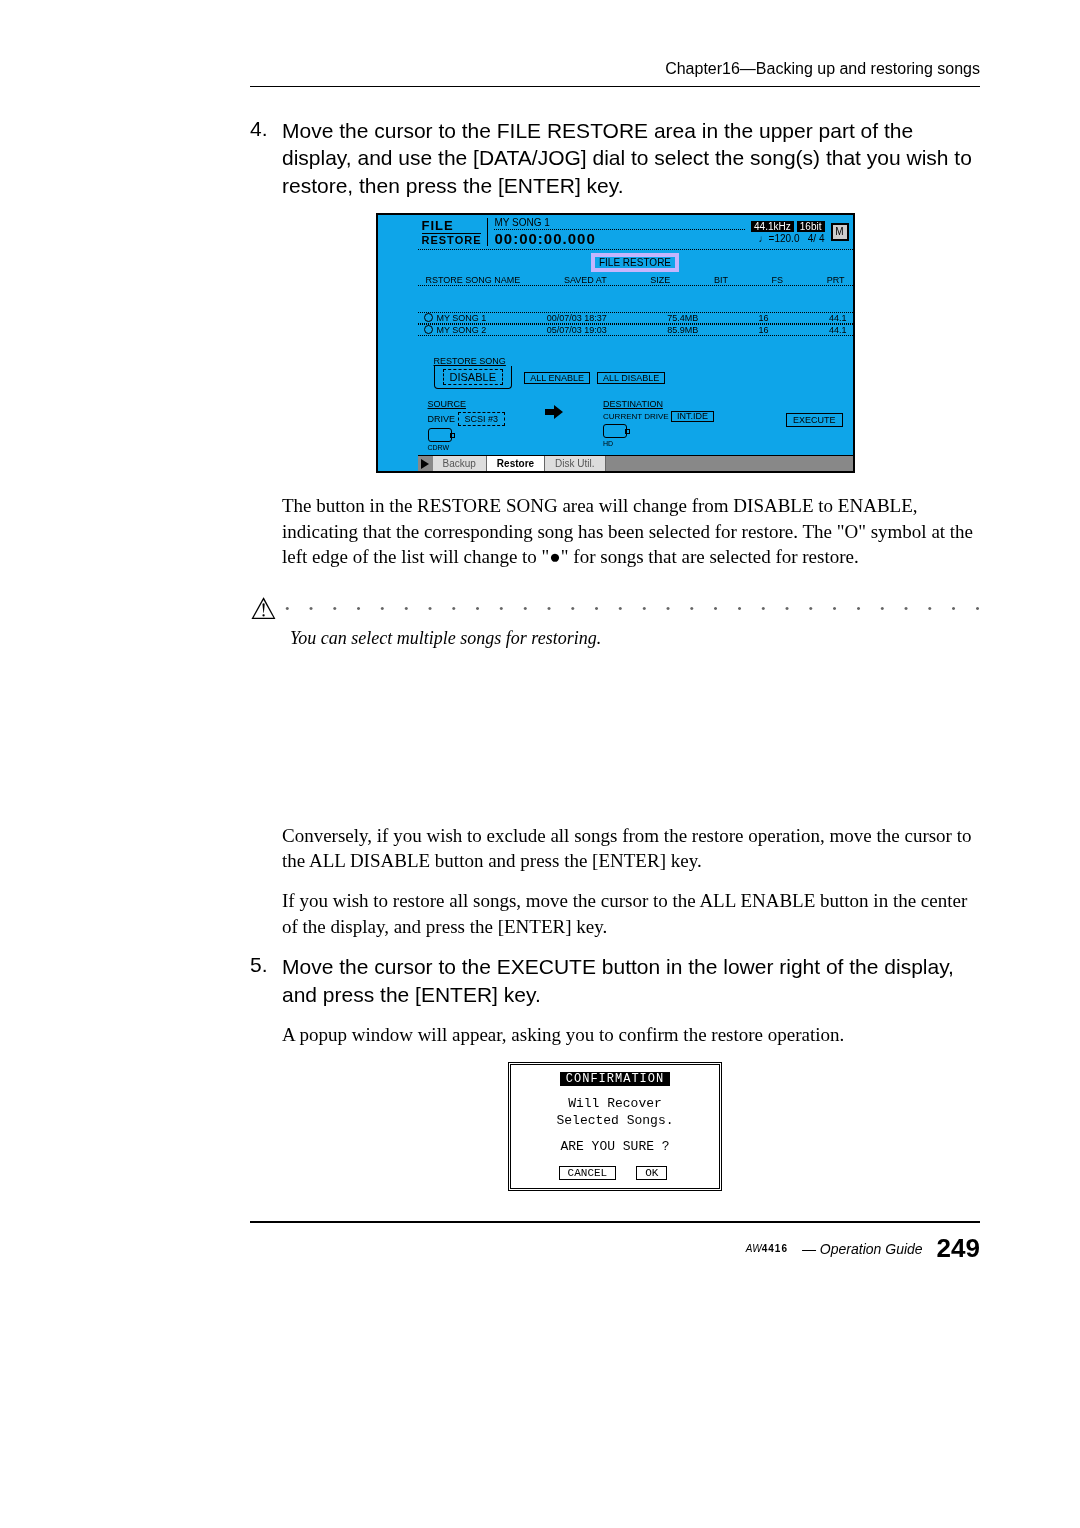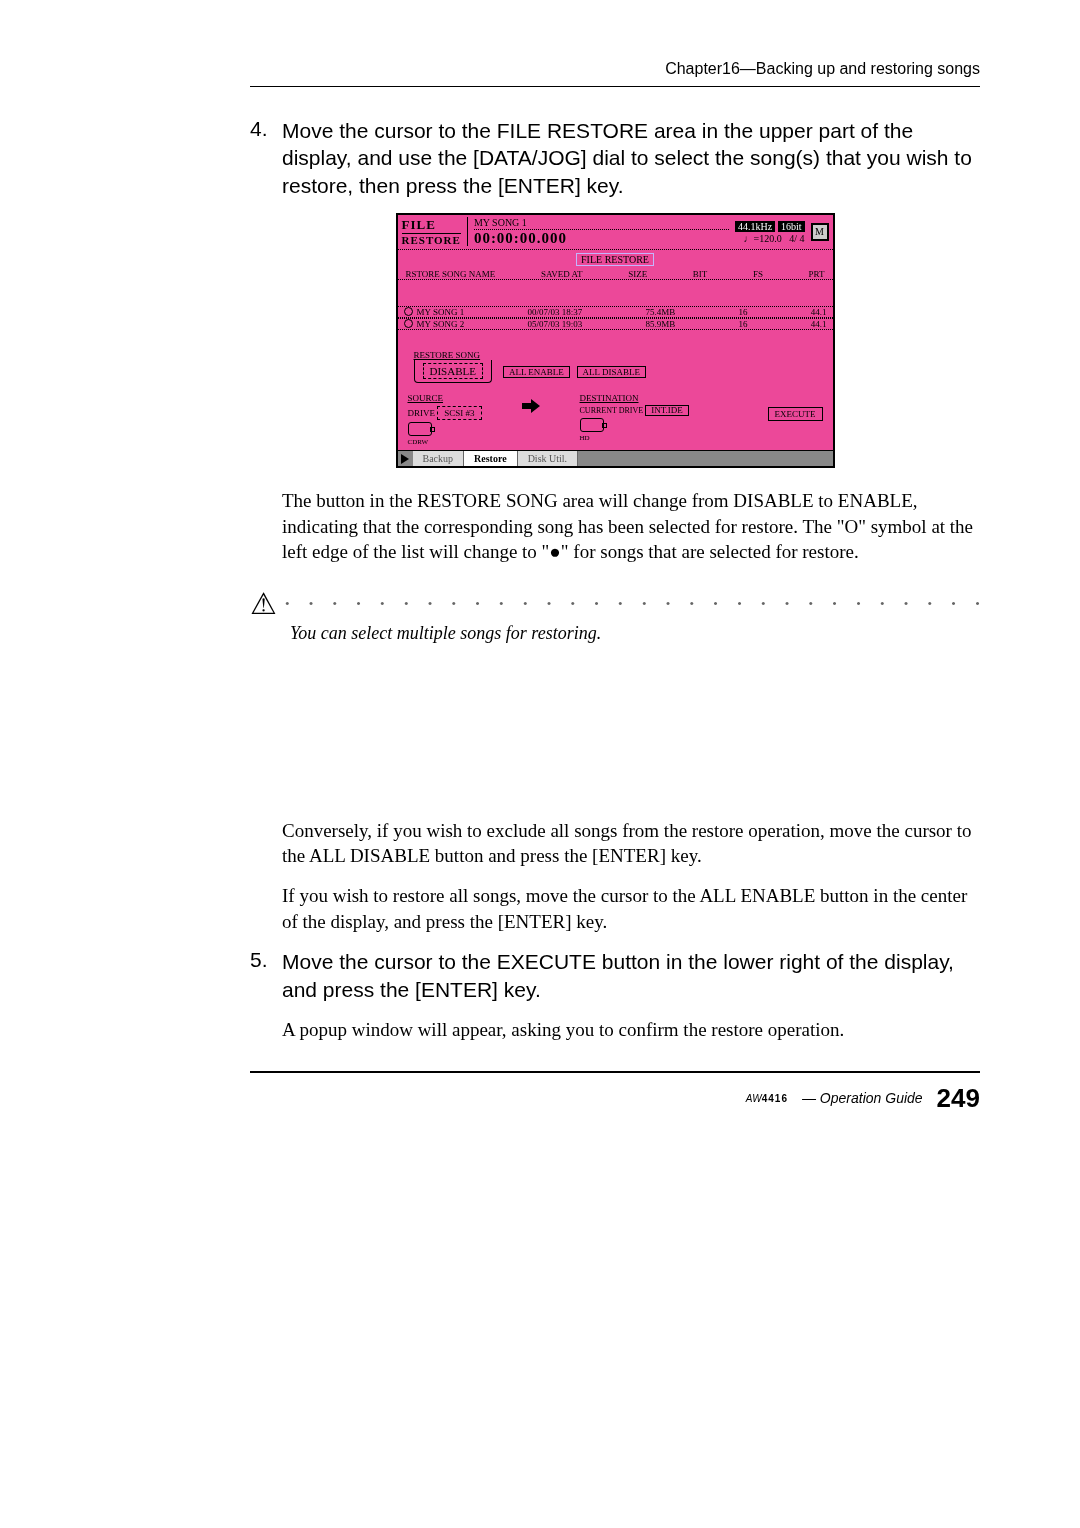--- a/index.html
+++ b/index.html
@@ -71,41 +71,42 @@
   }
   .figure {
     display: block;
     margin: 14px auto 20px auto;
   }
 
   
   .lcd1 {
     width: 435px;
     border: 2px solid #000;
-    font-family: Liberation Serif, serif;
+    font-family: Liberation Sans, sans-serif;
     font-size: 11px;
-    background: #ec4899;
+    background: #0ea5e9;
     color: #000;
+    padding-left: 40px;
   }
   .lcd-header {
     display: flex;
     align-items: center;
     border-bottom: 1px dotted #000;
     padding: 2px 4px;
     gap: 6px;
   }
   .lcd-title-block { border-right: 1px solid #000; padding-right: 6px; }
   .lcd-title1 { font-size: 13px; font-weight: bold; letter-spacing: 1px; }
   .lcd-title2 { font-size: 11px; font-weight: bold; letter-spacing: 1px; border-top: 1px solid #000;}
   .lcd-song { font-size: 10px; border-bottom: 1px dotted #000; padding-bottom:1px;}
   .lcd-timecode { font-size: 15px; font-weight: bold; letter-spacing: 1px; }
   .badge-dark { background:#000; color:#fff; padding: 0 3px; font-size: 10px; }
   .m-box { border: 2px double #000; width:14px; height:14px; font-size:10px; text-align:center; line-height:14px; background:#ccc;}
   .section-label {
-    text-align:center; font-size:10px; border:1px solid #c4b5fd; display:inline-block; padding: 0 4px; margin: 3px auto; 
+    text-align:center; font-size:10px; border:4px solid #c4b5fd; display:inline-block; padding: 0 4px; margin: 3px auto; 
   }
   .cols-row { display:flex; justify-content: space-between; padding: 0 8px; font-size:9px; border-bottom: 1px dotted #000;}
   .table-area { height: 26px; }
   .song-row { display:flex; justify-content: space-between; padding: 0 6px; font-size:9px; border-top: 1px dotted #000; border-bottom: 1px dotted #000;}
   .song-row span:first-child { display:flex; align-items:center; gap:4px; }
   .sel-circle { width:7px; height:7px; border:1px solid #000; border-radius:50%; display:inline-block; }
   .restore-box { margin: 20px 6px 6px 16px; }
   .restore-inner-label { font-size:9px; text-decoration: underline; }
   .btn { border: 1px solid #000; display:inline-block; padding: 0 5px; font-size: 9px; margin-right: 4px;}
   .btn-dashed { border: 1px dashed #000; padding: 1px 6px; display:inline-block;}
@@ -282,20 +283,32 @@
   <div class="body-text">Conversely, if you wish to exclude all songs from the restore operation, move the cursor to the ALL DISABLE button and press the [ENTER] key.</div>
   <div class="body-text">If you wish to restore all songs, move the cursor to the ALL ENABLE button in the center of the display, and press the [ENTER] key.</div>
 
   <div class="step">
     <div class="step-num">5.</div>
     <div class="step-body">Move the cursor to the EXECUTE button in the lower right of the display, and press the [ENTER] key.</div>
   </div>
 
   <div class="body-text">A popup window will appear, asking you to confirm the restore operation.</div>
 
+  <div class="popup">
+    <span class="popup-title">CONFIRMATION</span>
+    <div class="popup-body">
+      <div>Will Recover</div>
+      <div>Selected Songs.</div>
+      <div style="margin-top:10px;">ARE YOU SURE ?</div>
+    </div>
+    <div class="popup-buttons">
+      <span class="btn">CANCEL</span>
+      <span class="btn">OK</span>
+    </div>
+  </div>
 
   <div class="footer">
     <span class="brand">
       <span>AW</span><span class="bold">4416</span>
     </span>
     <span class="footer-label">— Operation Guide</span>
     <span class="page-num">249</span>
   </div>
 </div>
 

